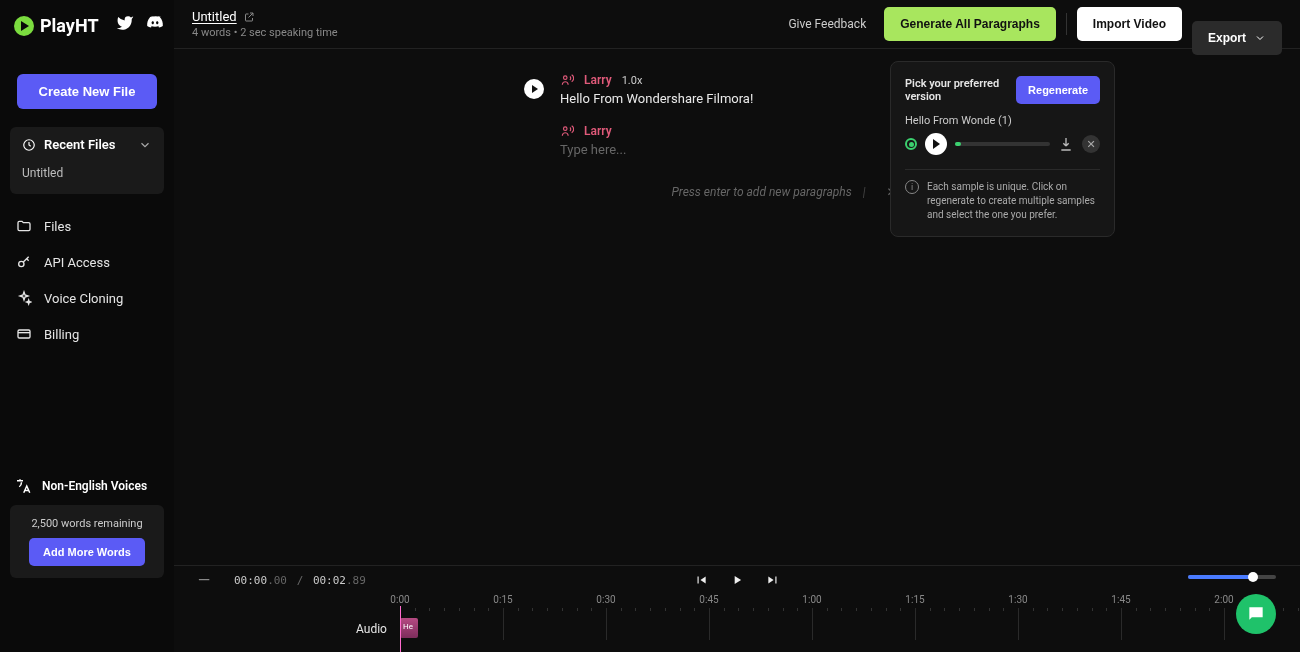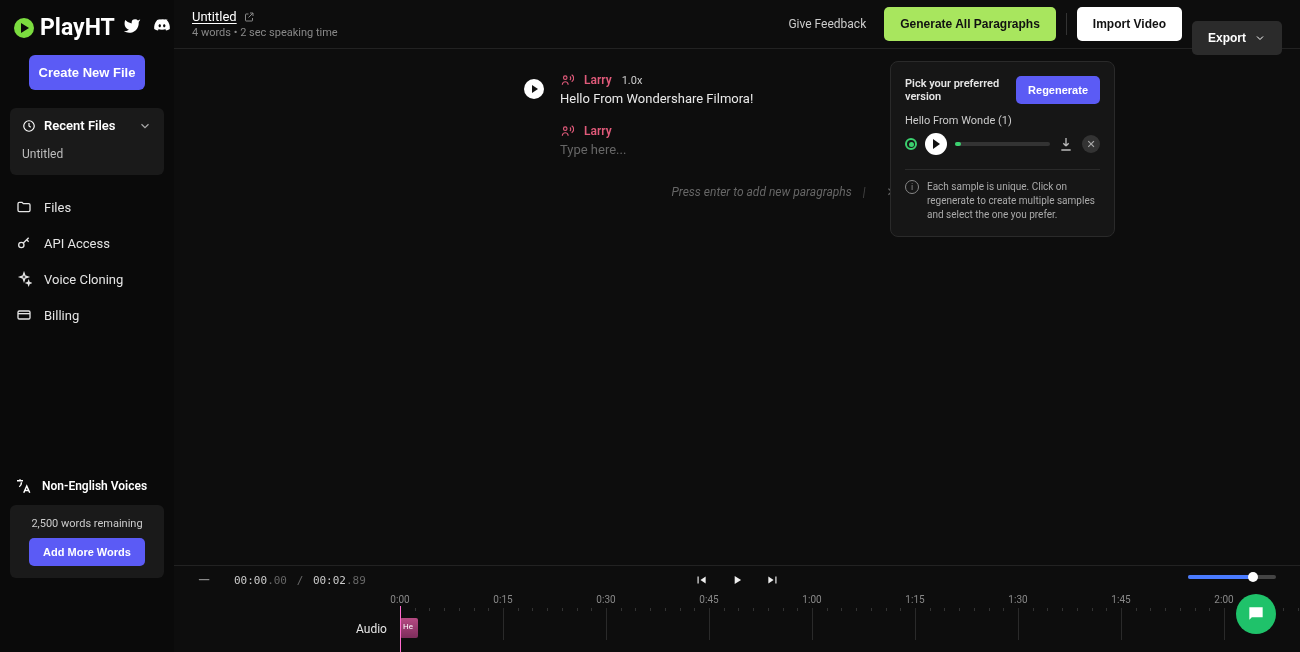--- a/index.html
+++ b/index.html
@@ -14,29 +14,29 @@
   }
   
   .sidebar {
     width: 174px;
     background: #0a0a0a;
     display: flex;
     flex-direction: column;
     padding: 14px 10px 14px 10px;
   }
   .sidebar-top { display: flex; align-items: center; gap: 8px; margin-bottom: 14px; padding-left: 4px;}
-  .logo { display: flex; align-items: center; gap: 6px; font-weight: 700; font-size: 23px; }
+  .logo { display: flex; align-items: flex-end; gap: 6px; font-weight: 700; font-size: 18px; }
   .logo-circle { width: 20px; height: 20px; border-radius: 50%; background: #7bdc3f; display:flex; align-items:center; justify-content:center;}
   .logo-tri { width:0;height:0;border-top:5px solid transparent;border-bottom:5px solid transparent;border-left:8px solid #0a0a0a;margin-left:2px;}
   .social { display:flex; gap:12px; margin-left:auto; }
   .social svg { width:18px; height:18px; fill:#fff; }
 
   .create-btn {
     background:#5b5bf5; color:#fff; border:none; border-radius:6px;
-    font-size:13px; font-weight:600; padding:10px 0; width:116px; margin:0 auto 18px auto; cursor:pointer;
+    font-size:13px; font-weight:600; padding:10px 15px; width:140px; margin:24px auto 18px auto; cursor:pointer;
   }
 
   .recent-box { background:#1a1a1a; border-radius:6px; padding:10px 12px; margin-bottom:14px;}
   .recent-header { display:flex; align-items:center; gap:8px; font-size:13px; font-weight:600; color:#fff; margin-bottom:10px;}
   .recent-header svg{width:14px;height:14px;}
   .chev{margin-left:auto;}
   .recent-item { font-size:12px; color:#bdbdbd; padding:4px 0;}
 
   .nav-item { display:flex; align-items:center; gap:12px; font-size:13px; color:#e5e5e5; padding:10px 6px; cursor:pointer;}
   .nav-item svg{width:16px;height:16px;stroke:#e5e5e5;}

